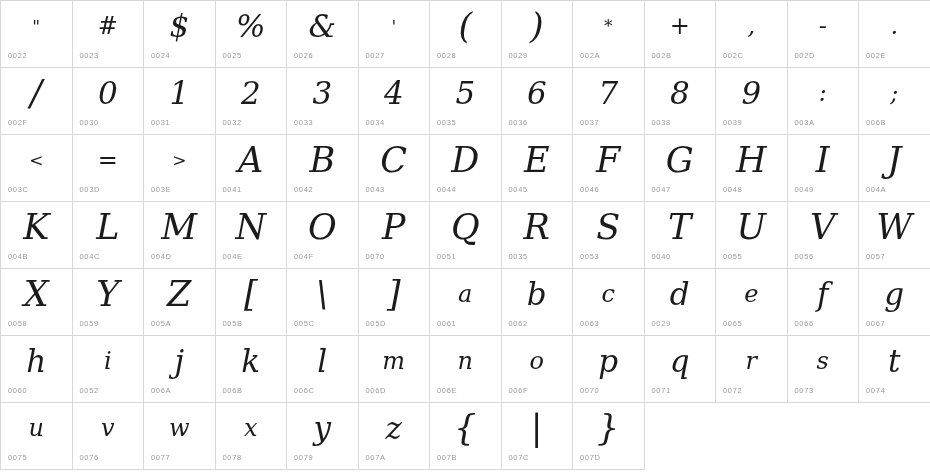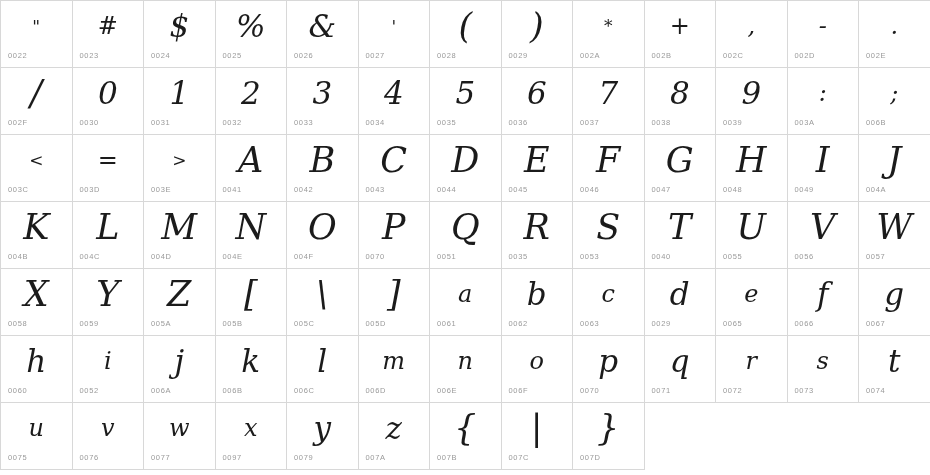--- a/index.html
+++ b/index.html
@@ -395,21 +395,21 @@
       <div class="cell">
         <div class="glyph sz-m">v</div>
         <div class="code">0076</div>
       </div>
       <div class="cell">
         <div class="glyph sz-m">w</div>
         <div class="code">0077</div>
       </div>
       <div class="cell">
         <div class="glyph sz-m">x</div>
-        <div class="code">0097</div>
+        <div class="code">0078</div>
       </div>
       <div class="cell">
         <div class="glyph sz-l">y</div>
         <div class="code">0079</div>
       </div>
       <div class="cell">
         <div class="glyph sz-l">z</div>
         <div class="code">007A</div>
       </div>
       <div class="cell">

